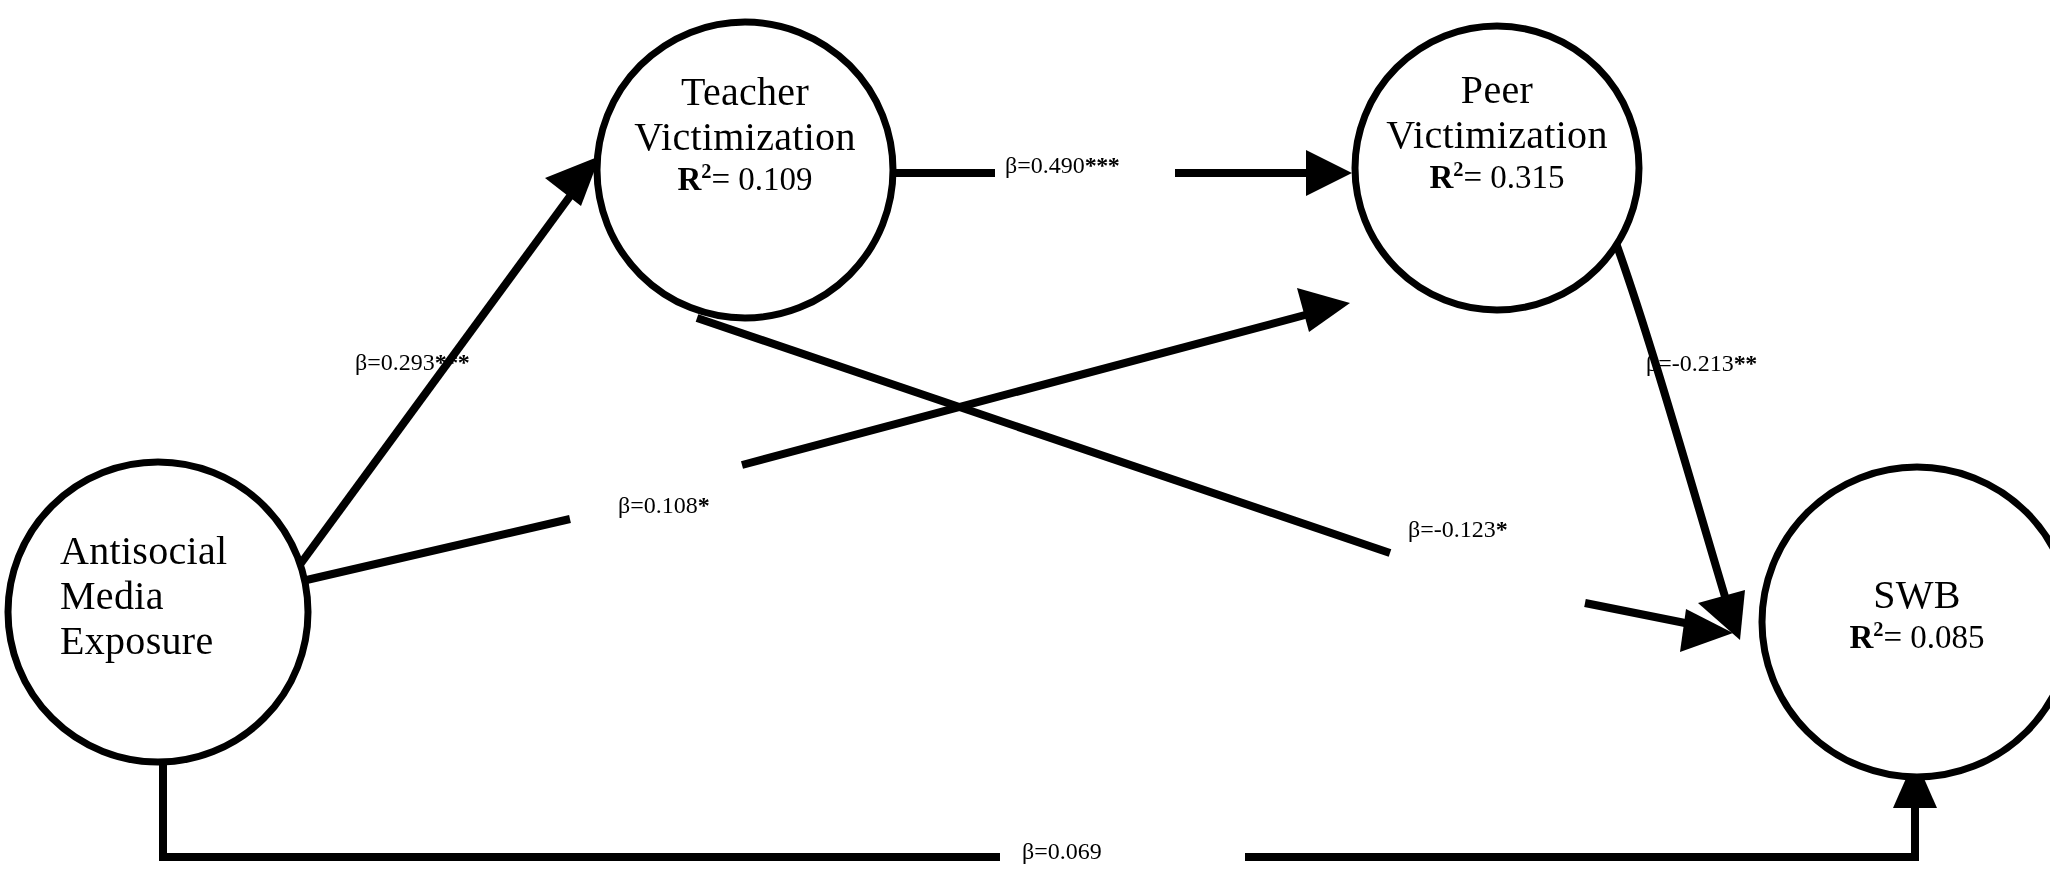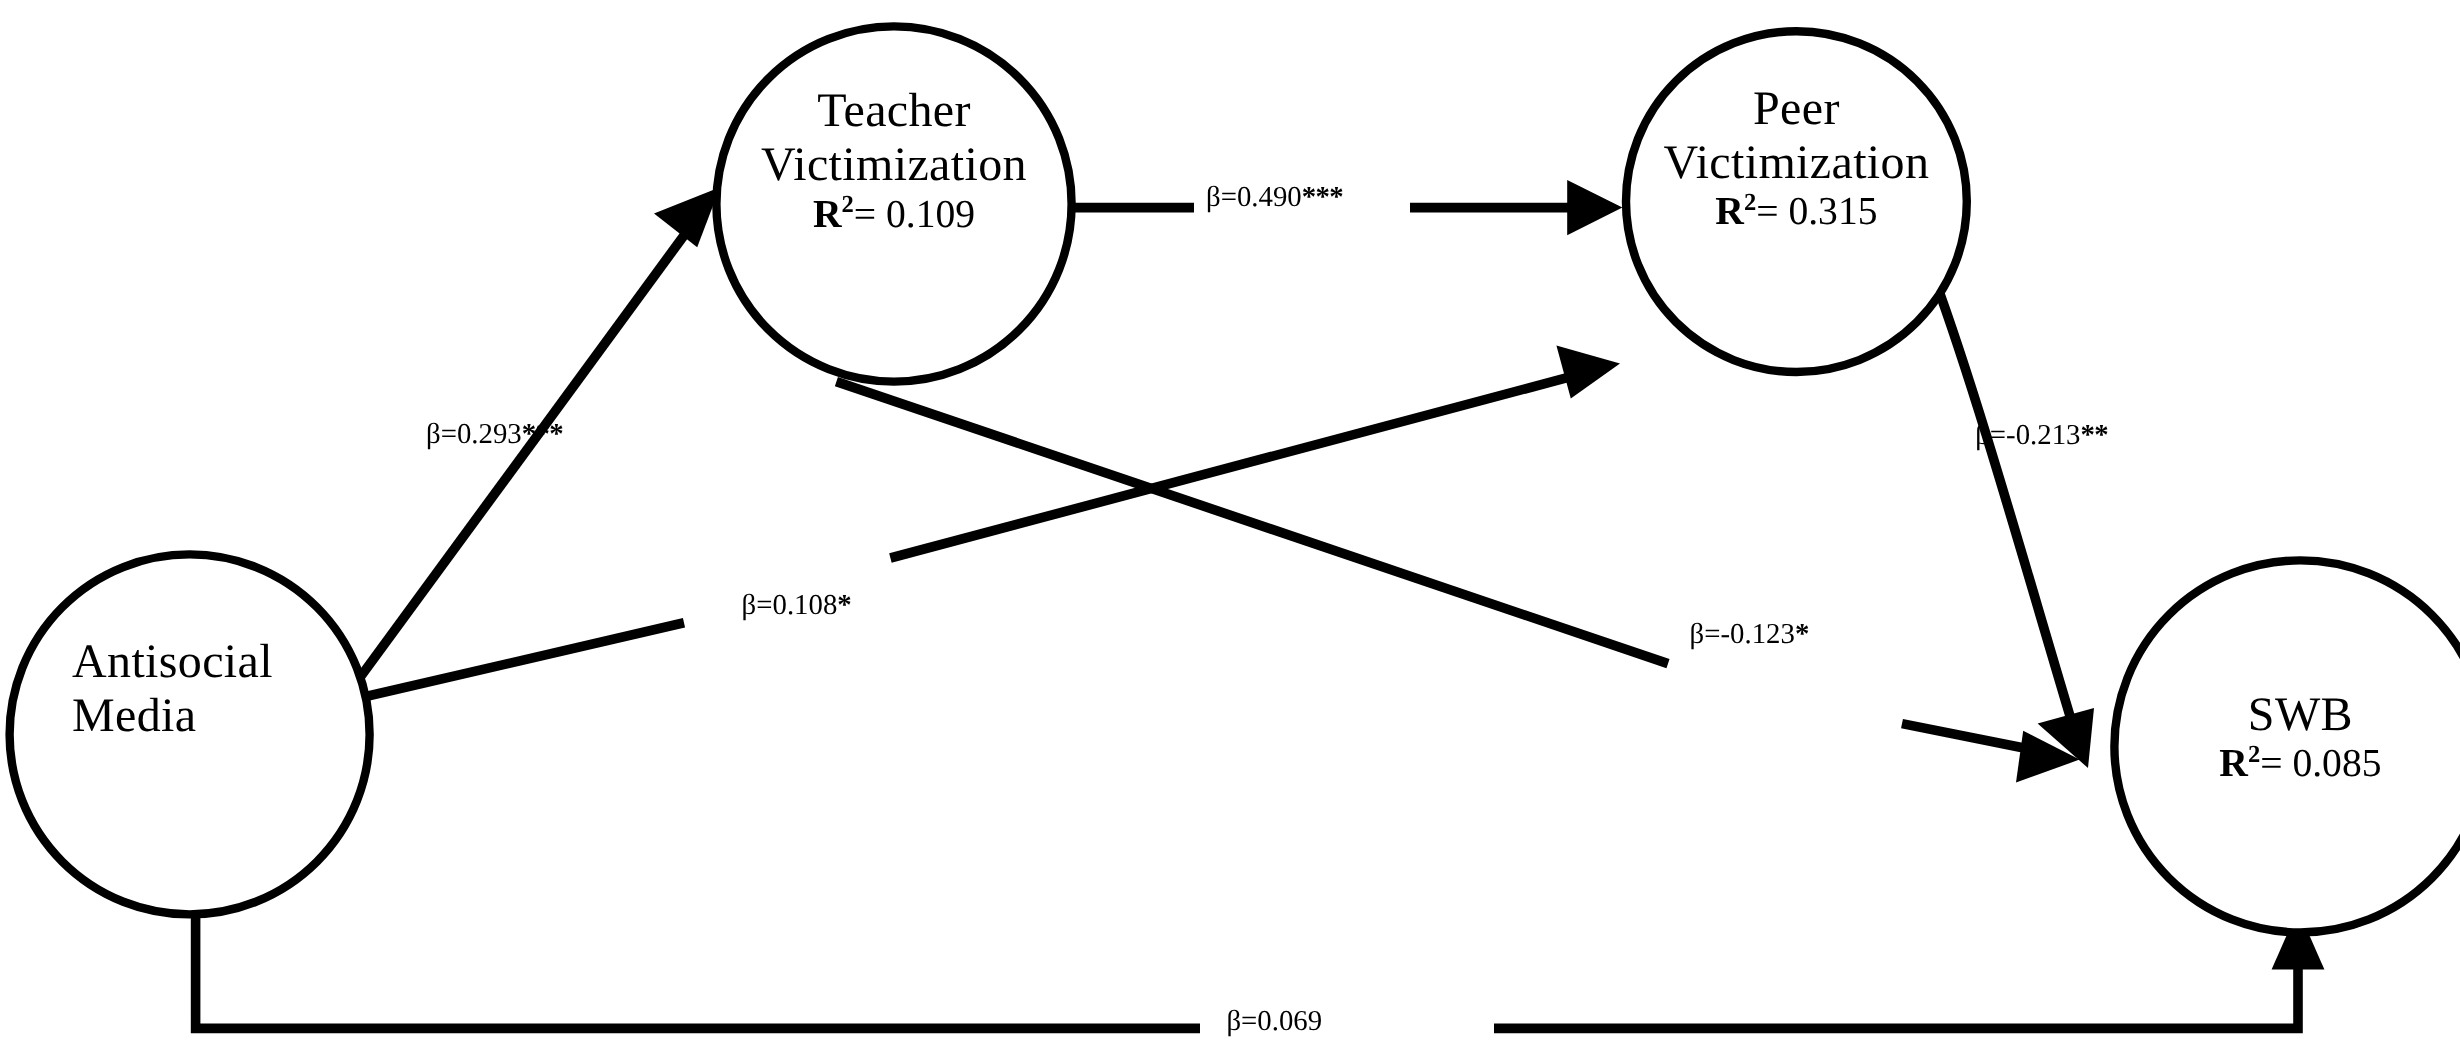--- a/index.html
+++ b/index.html
@@ -126,20 +126,21 @@
 
     <circle cx="158" cy="612" r="150" class="node-circle"></circle>
     <circle cx="745" cy="170" r="148" class="node-circle"></circle>
     <circle cx="1497" cy="168" r="142" class="node-circle"></circle>
     <circle cx="1917" cy="622" r="155" class="node-circle"></circle>
   </svg>
 
   <div class="node-label" id="node-label-antisocial" style="left:60px; top:509px; width:210px;margin-top:20px;">
     <div class="node-title">Antisocial</div>
     <div class="node-title">Media</div>
+    <div class="node-title">Exposure</div>
   </div>
 
   <div class="node-label" style="left:580px; top:70px; width:330px;">
     <div class="node-title">Teacher</div>
     <div class="node-title">Victimization</div>
     <div class="r2-line"><span class="r2-sym"><span>R</span><sup>2</sup></span><span class="r2-val">= 0.109</span></div>
   </div>
 
   <div class="node-label" style="left:1332px; top:68px; width:330px;text-align:center;">
     <div class="node-title">Peer</div>

